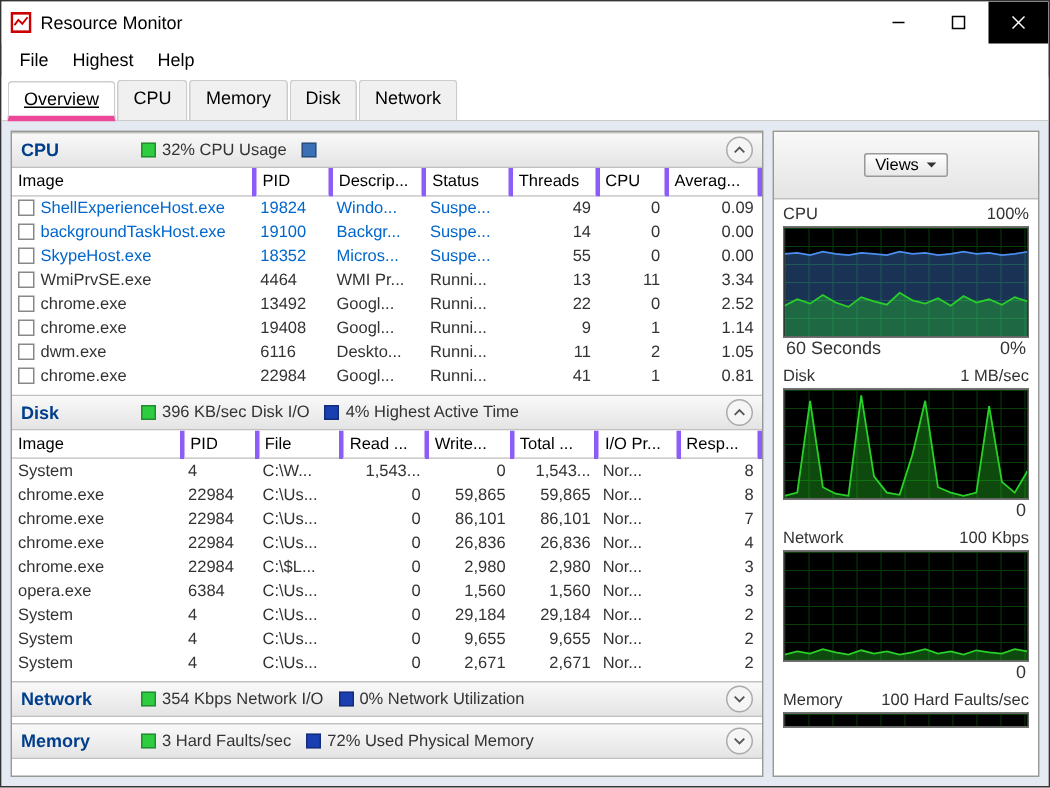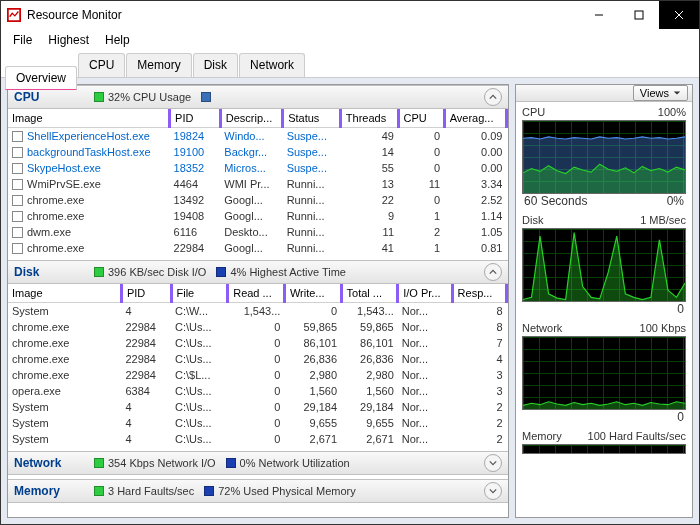--- a/index.html
+++ b/index.html
@@ -8,39 +8,39 @@
 .titlebar .icon { width: 14px; height: 14px; margin-right: 6px; }
 .titlebar .title { flex: 1; font-size: 12px; }
 .titlebar .ctrls { display: flex; }
 .titlebar .ctrl { width: 40px; height: 28px; display: flex; align-items: center; justify-content: center; }
 .titlebar .ctrl.close { background: #000; color: #fff; }
 .titlebar .ctrl svg { width: 10px; height: 10px; }
 .menubar { display: flex; padding: 2px 4px; font-size: 12px; }
 .menubar .item { padding: 2px 8px; }
 .tabs { display: flex; border-bottom: 1px solid #ccc; background: #fff; padding: 2px 4px 0; }
 .tab { padding: 4px 10px; font-size: 12px; border: 1px solid transparent; border-bottom: none; background: #f0f0f0; margin-right: 1px; border-radius: 3px 3px 0 0; border-color: #ccc; }
-.tab.active { background: #fff; border-bottom: 1px solid #ec4899; position: relative; top: 13px; }
+.tab.active { background: #fff; border-bottom: 4px solid #ec4899; position: relative; top: 1px; text-decoration: underline; }
 .body { flex: 1; display: flex; background: #e4e9f2; padding: 6px; gap: 6px; overflow: hidden; }
 .left { flex: 1; display: flex; flex-direction: column; gap: 4px; overflow: hidden; border: 1px solid #999; background: #fff; }
 .right { width: 178px; border: 1px solid #999; background: #fff; display: flex; flex-direction: column; overflow: hidden; }
 .panel-hdr { background: linear-gradient(to bottom, #f9f9f9, #e4e4e4); border: 1px solid #c0c0c0; border-left: none; border-right: none; display: flex; align-items: center; padding: 3px 6px; height: 24px; }
 .panel-hdr .name { font-weight: bold; font-size: 12px; color: #003e8c; width: 80px; }
 .panel-hdr .sq { width: 10px; height: 10px; margin-right: 4px; border: 1px solid rgba(0,0,0,0.3); }
 .panel-hdr .metric { margin-right: 10px; color: #333; }
 .panel-hdr .chev { width: 18px; height: 18px; border: 1px solid #aaa; border-radius: 50%; display: flex; align-items: center; justify-content: center; margin-left: auto; background: #f5f5f5; }
 .panel-hdr .chev svg { width: 8px; height: 8px; }
 .panel-body { background: #fff; overflow: hidden; flex: 1; }
 .panel { display: flex; flex-direction: column; overflow: hidden; }
 .tbl { width: 100%; border-collapse: collapse; table-layout: fixed; }
 .tbl th { text-align: left; font-weight: normal; padding: 3px 4px; border-right: 3px solid #8b5cf6; border-bottom: 1px solid #d0d0d0; white-space: nowrap; overflow: hidden; font-size: 11px; background: #fff; }
 .tbl td { padding: 2px 4px; white-space: nowrap; overflow: hidden; text-overflow: ellipsis; color: #333; font-size: 11px; }
 .tbl td.num { text-align: right; }
 .tbl td.link { color: #0066cc; }
 .tbl td .ck { display: inline-block; width: 11px; height: 11px; border: 1px solid #888; margin-right: 4px; vertical-align: -2px; background: #fff; }
-.right .top { background: linear-gradient(to bottom, #f9f9f9, #e4e4e4); border-bottom: 1px solid #c0c0c0; display: flex; justify-content: flex-end; padding: 0 4px; }
+.right .top { background: linear-gradient(to bottom, #f9f9f9, #e4e4e4); border-bottom: 1px solid #c0c0c0; display: flex; justify-content: center; padding: 14px 4px; }
 .right .views { border: 1px solid #999; background: linear-gradient(to bottom,#fff,#e8e8e8); padding: 1px 6px; font-size: 11px; display: flex; align-items: center; gap: 4px; border-radius: 2px; }
 .graph-sec { padding: 4px 6px 2px; }
 .graph-lbl { display: flex; justify-content: space-between; font-size: 11px; color: #333; margin-bottom: 2px; }
 .graph { width: 100%; height: 74px; background: #000; position: relative; border: 1px solid #666; overflow: hidden; }
 .graph .grid { position: absolute; inset: 0; background-image: linear-gradient(#0a5a0a 1px, transparent 1px), linear-gradient(90deg, #0a5a0a 1px, transparent 1px); background-size: 16px 12px; opacity: 0.7; }
 .graph svg { position: absolute; inset: 0; width: 100%; height: 100%; }
 .graph-btm { display: flex; justify-content: space-between; font-size: 12px; color: #333; padding: 0 2px; }
 </style>
 </head>
 <body>

